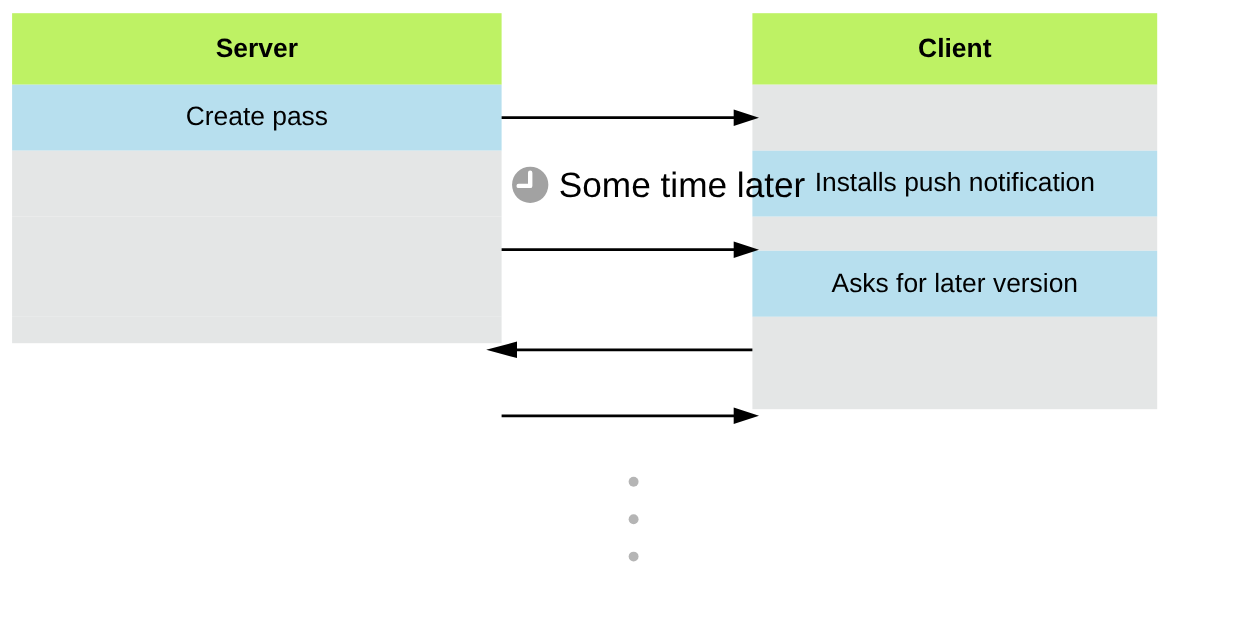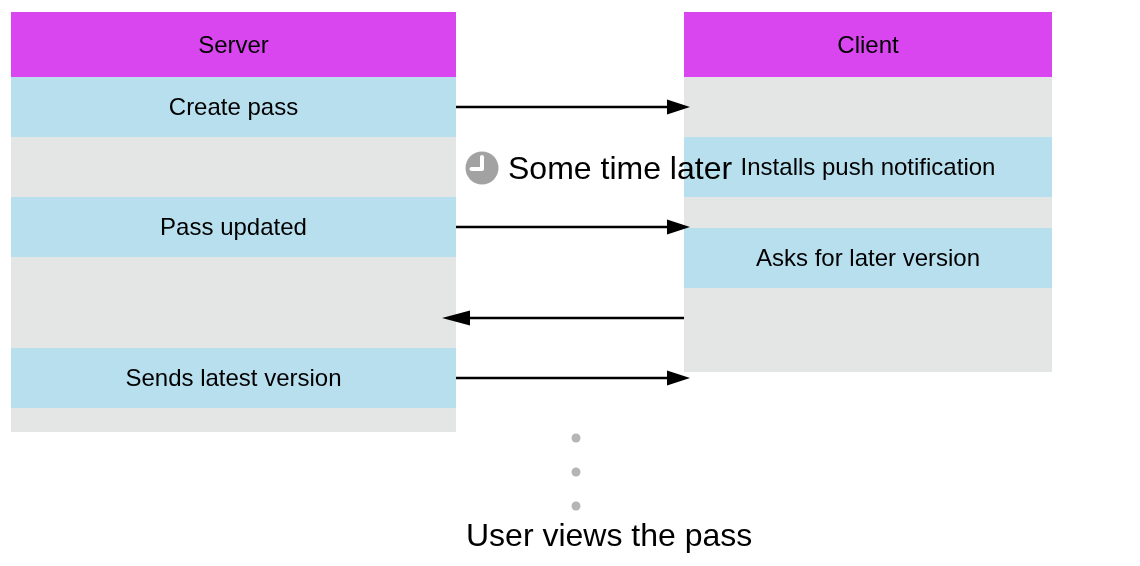--- a/index.html
+++ b/index.html
@@ -25,22 +25,22 @@
     display: flex;
     align-items: center;
     justify-content: center;
     font-size: 24px;
     color: #000000;
     text-align: center;
     white-space: nowrap;
   }
   .band.hdr {
     height: 65px;
-    background: #d946ef;
-    font-weight: normal;
+    background: #bef264;
+    font-weight: bold;
     text-align: right;
   }
   .band.blue { background: #b7dfee; }
   .band.gray { background: #e4e6e6; }
   .h60 { height: 60px; }
   .h91 { height: 91px; }
   .h24 { height: 24px; }
   .h31 { height: 31px; }
   .h84 { height: 84px; }
   #arrow-layer {
@@ -65,27 +65,21 @@
 <div id="stage">
 
   <div class="col" style="left:11px; width:445px;">
     <div class="band hdr">
       <span>Server</span>
     </div>
     <div class="band blue h60">
       <span>Create pass</span>
     </div>
     <div class="band gray h60"></div>
-    <div class="band blue h60">
-      <span>Pass updated</span>
-    </div>
     <div class="band gray h91"></div>
-    <div class="band blue h60">
-      <span>Sends latest version</span>
-    </div>
     <div class="band gray h24"></div>
   </div>
 
   <div class="col" style="left:684px; width:368px;">
     <div class="band hdr">
       <span>Client</span>
     </div>
     <div class="band gray h60"></div>
     <div class="band blue h60">
       <span>Installs push notification</span>
@@ -125,15 +119,14 @@
     </g>
 
     <g>
       <circle cx="576" cy="438" r="4.5" fill="#b5b5b5"></circle>
       <circle cx="576" cy="472" r="4.5" fill="#b5b5b5"></circle>
       <circle cx="576" cy="506" r="4.5" fill="#b5b5b5"></circle>
     </g>
   </svg>
 
   <div class="float-label" id="some-time-later">Some time later</div>
-  <div class="float-label" id="user-views">User views the pass</div>
 
 </div>
 
 </body></html>

